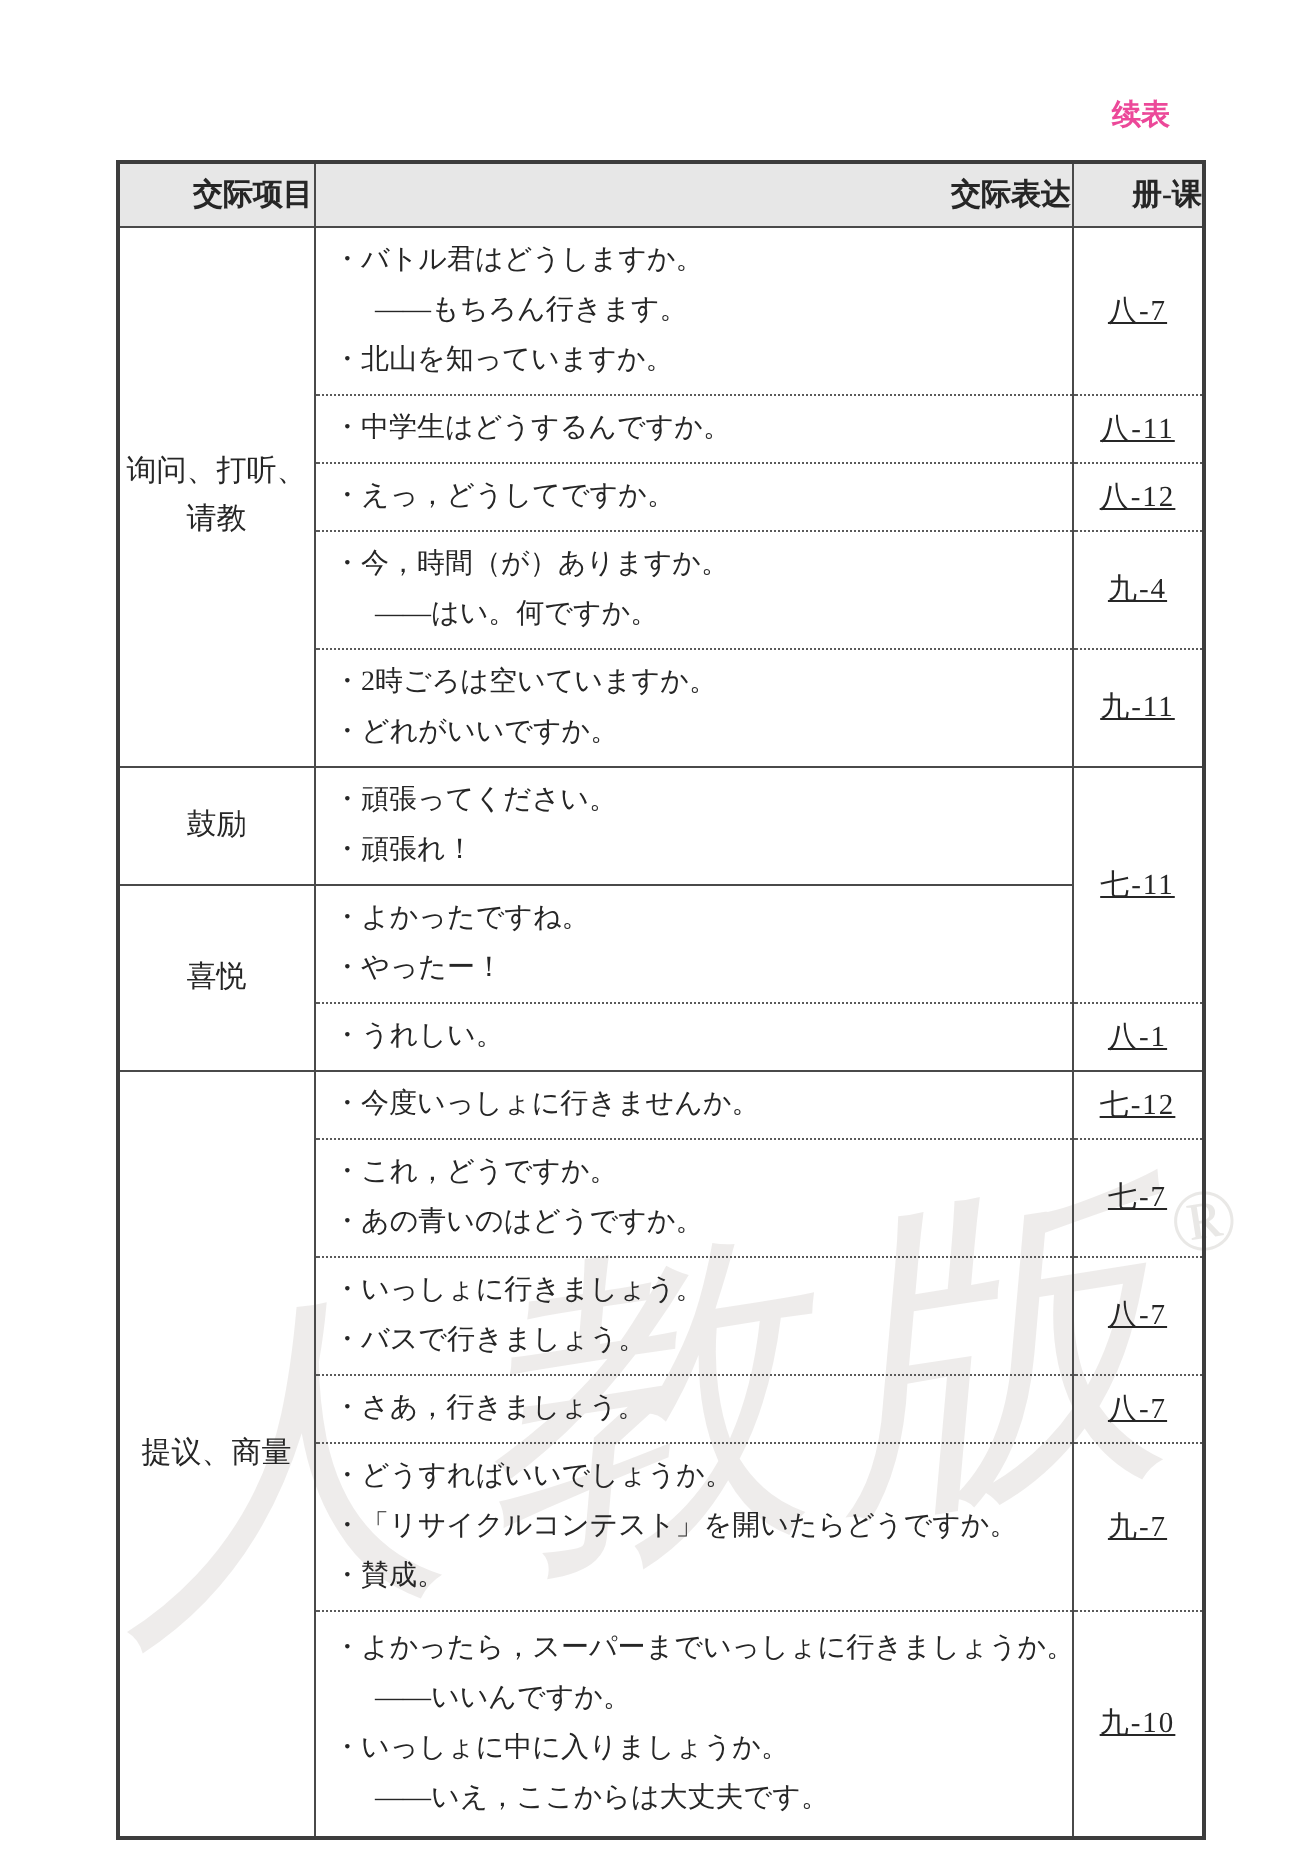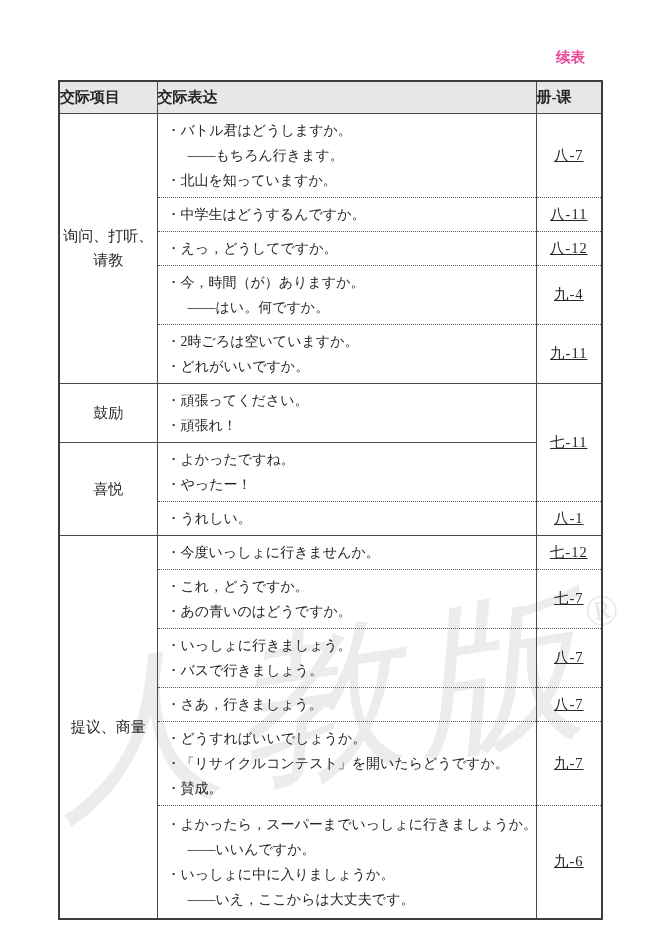--- a/index.html
+++ b/index.html
@@ -38,21 +38,21 @@
   }
   col.c-cat{width:98px;}
   col.c-expr{width:379px;}
   col.c-ref{width:66px;}
   .doc-table th,.doc-table td{
     border-left:1px solid #4a4a4a;border-right:1px solid #4a4a4a;
     vertical-align:middle;padding:0;background:transparent;
   }
   tr.header-row th{
     background:#e7e7e7;
-    font-weight:bold;font-size:15px;text-align:left;
+    font-weight:bold;font-size:15px;text-align:right;
     border-bottom:1px solid #4a4a4a;
   }
   tr.solid-top>td{border-top:1px solid #4a4a4a;}
   tr.dot-top>td{border-top:1px dotted #5a5a5a;}
   td.cat{text-align:center;font-size:15px;line-height:24px;padding:3px 3px;}
   td.expr{padding:4px 8px 4px 9px;}
   .line{font-size:14px;line-height:25px;white-space:nowrap;}
   .line.reply{padding-left:21px;}
   td.ref{text-align:center;font-size:14.5px;letter-spacing:1px;text-decoration:underline;}
   tr.ht32{height:32px;} tr.ht30{height:30px;} tr.ht52{height:52px;}
@@ -190,20 +190,20 @@
       <td class="ref">九-7</td>
     </tr>
 
     <tr class="ht114 dot-top">
       <td class="expr">
         <div class="line">・よかったら，スーパーまでいっしょに行きましょうか。</div>
         <div class="line reply">——いいんですか。</div>
         <div class="line">・いっしょに中に入りましょうか。</div>
         <div class="line reply">——いえ，ここからは大丈夫です。</div>
       </td>
-      <td class="ref">九-6</td>
+      <td class="ref">九-10</td>
     </tr>
 
   </tbody>
     </table>
 
 
 </div>
 
 </body></html>

